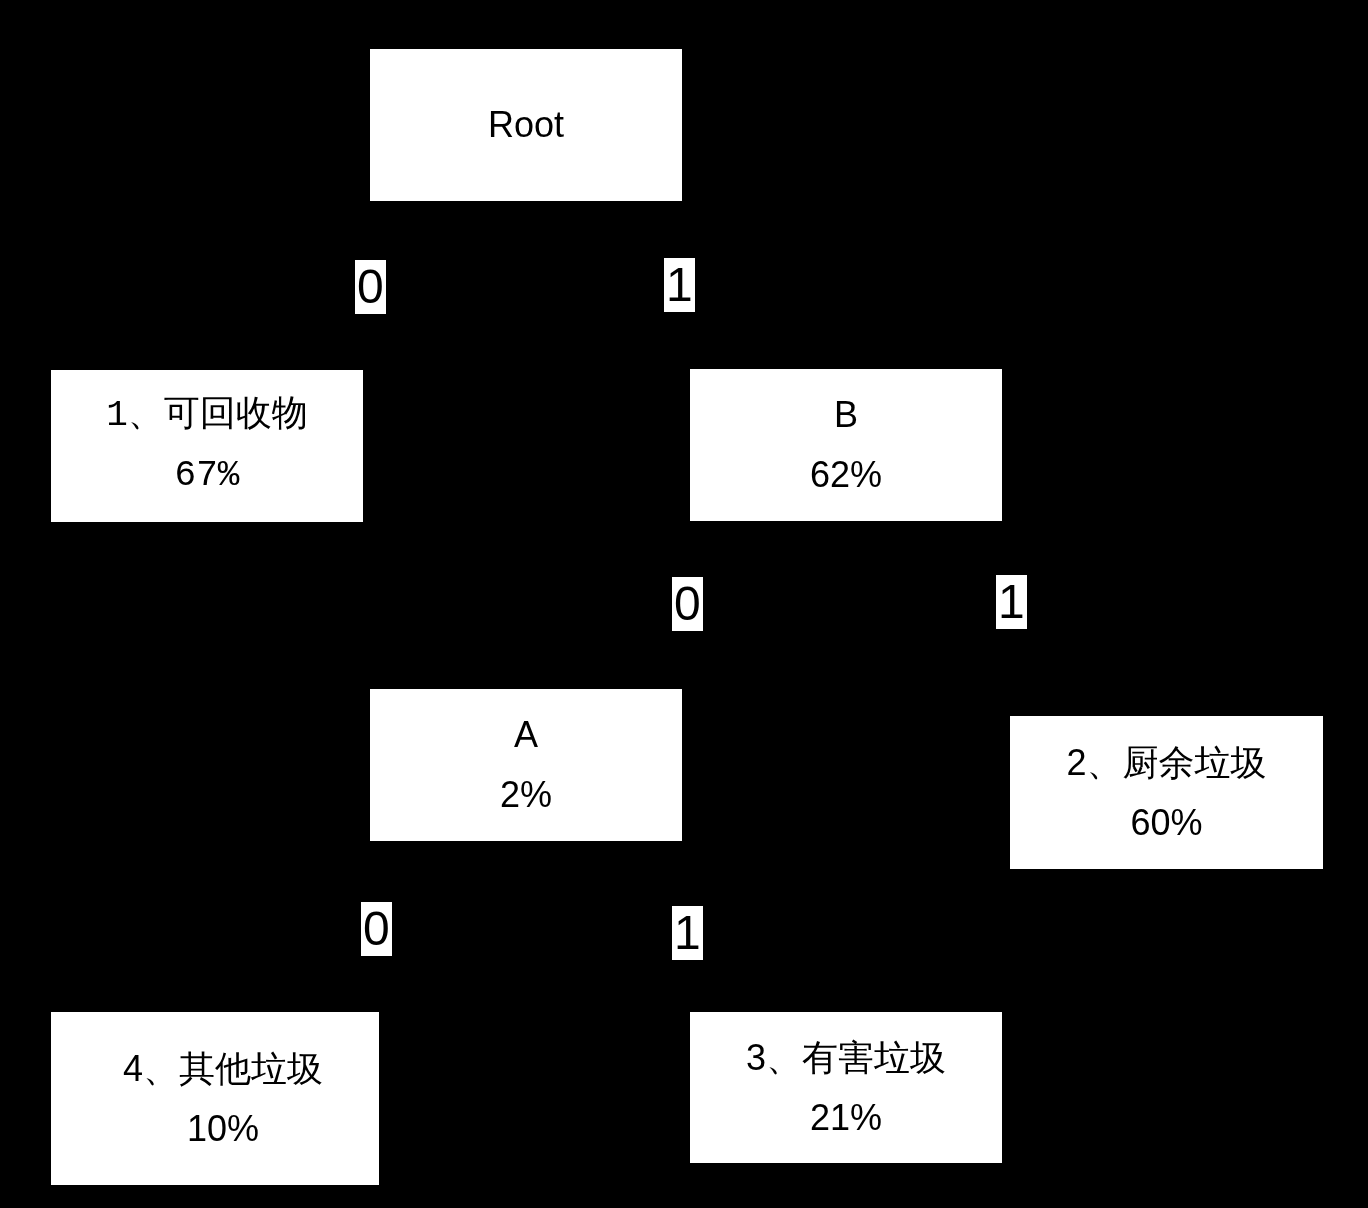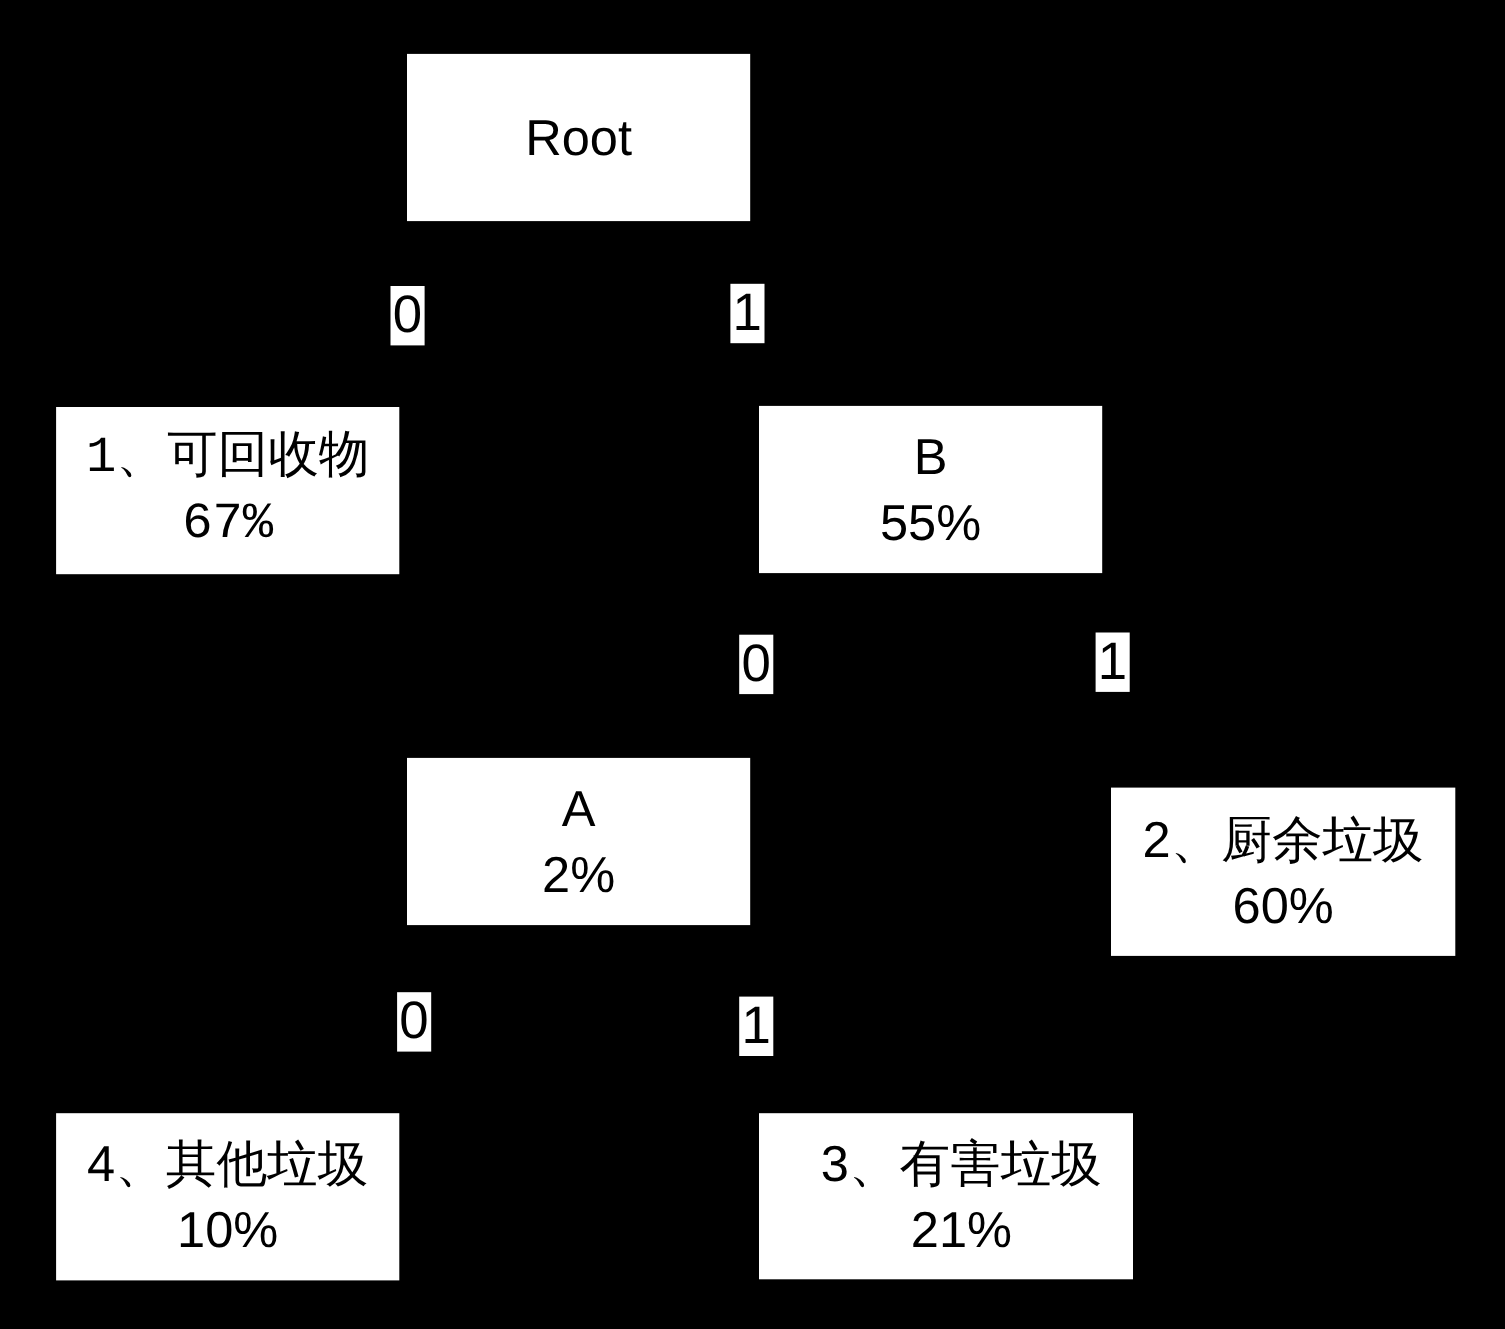--- a/index.html
+++ b/index.html
@@ -19,31 +19,31 @@
     position: absolute;
     width: 312px;
     height: 152px;
     background: #ffffff;
     color: #000000;
     display: flex;
     flex-direction: column;
     justify-content: center;
     align-items: center;
     text-align: center;
-    font-size: 46px;
+    font-size: 36px;
     line-height: 60px;
     white-space: nowrap;
   }
   .n-root { left: 370px; top: 49px;  }
   .n-1    { left: 51px;  top: 370px; font-family: Liberation Mono, monospace; }
   .n-b    { left: 690px; top: 369px; }
   .n-a    { left: 370px; top: 689px; }
   .n-2    { left: 1010px; top: 690px; width: 313px; height: 153px; margin-top: 26px; }
-  .n-4    { left: 51px;  top: 1012px; height: 152px; }
-  .n-3    { left: 690px; top: 1012px; height: 151px; padding-left: 28px; }
+  .n-4    { left: 51px;  top: 1012px; height: 173px; padding-left: 16px; }
+  .n-3    { left: 690px; top: 1012px; height: 151px; }
 
   .edge-label {
     position: absolute;
     background: #ffffff;
     color: #000000;
     font-size: 48px;
     line-height: 54px;
     padding: 0 2px;
     text-align: center;
   }
@@ -66,21 +66,21 @@
   <div class="edge-label el-root-0">0</div>
   <div class="edge-label el-root-1">1</div>
 
   <div class="node n-1">
     <div>1、可回收物</div>
     <div>67%</div>
   </div>
 
   <div class="node n-b">
     <div>B</div>
-    <div>55%</div>
+    <div>62%</div>
   </div>
 
   <div class="edge-label el-b-0">0</div>
   <div class="edge-label el-b-1">1</div>
 
   <div class="node n-a">
     <div>A</div>
     <div>2%</div>
   </div>
 

